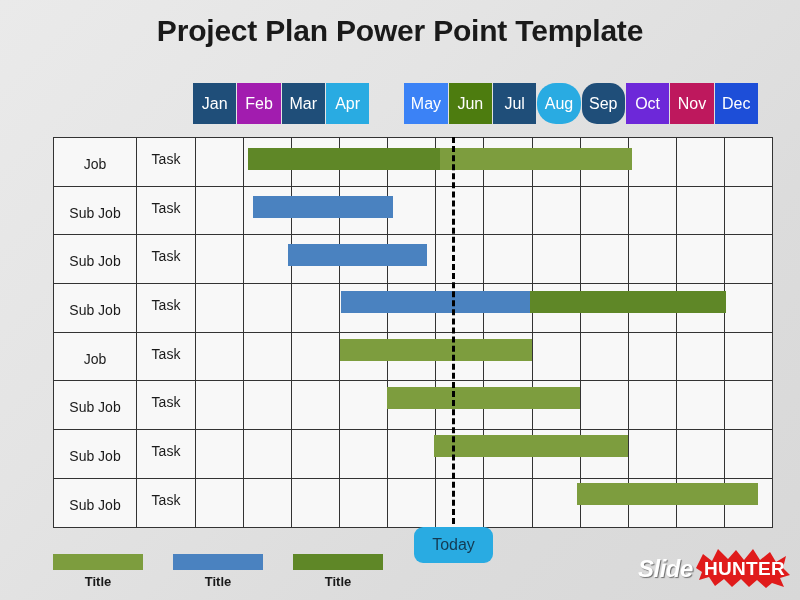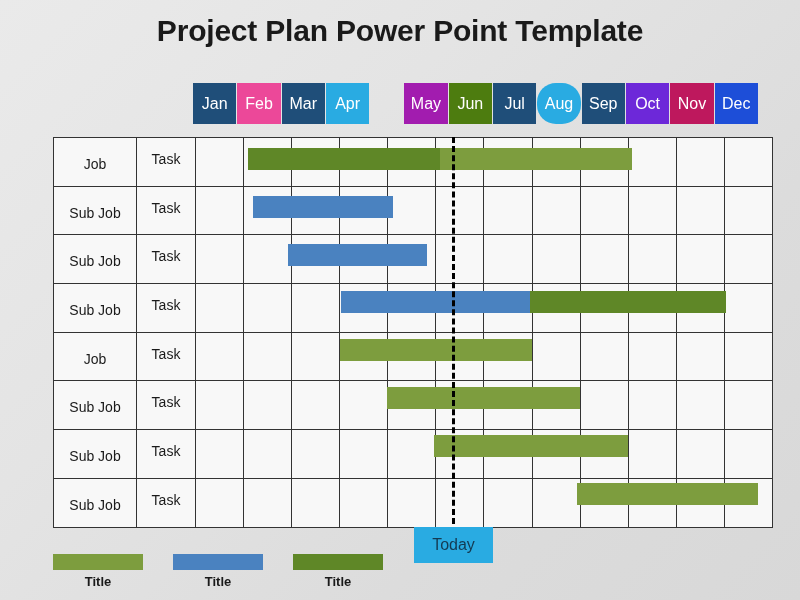--- a/index.html
+++ b/index.html
@@ -110,20 +110,21 @@
     left: 414px;
     top: 527px;
     width: 79px;
     height: 36px;
     background: #29abe2;
     display: flex;
     align-items: center;
     justify-content: center;
     font-size: 16px;
     color: #143a52;
+    border-radius: 9px;
   }
 
   
   #legend {
     position: absolute;
     left: 53px;
     top: 554px;
     display: flex;
     gap: 29px;
   }
@@ -184,28 +185,28 @@
 </style>
 </head>
 <body>
 
 <div id="slide">
 
   <div id="slide-title">Project Plan Power Point Template</div>
 
   <div id="month-header">
       <div class="month-cell" style="background: rgb(31, 78, 121); text-align: center;">Jan</div>
-      <div class="month-cell" style="background: #ec4899;">Feb</div>
+      <div class="month-cell" style="background: #a21caf;">Feb</div>
       <div class="month-cell" style="background: rgb(31, 78, 121);">Mar</div>
       <div class="month-cell" style="background: rgb(41, 171, 226);">Apr</div>
-      <div class="month-cell" style="background: #a21caf; margin-left: 34px;">May</div>
+      <div class="month-cell" style="background: #3b82f6; margin-left: 34px;">May</div>
       <div class="month-cell" style="background: #4d7c0f;">Jun</div>
       <div class="month-cell" style="background: rgb(31, 78, 121);">Jul</div>
       <div class="month-cell" style="background: rgb(41, 171, 226); border-radius: 19px;">Aug</div>
-      <div class="month-cell" style="background: rgb(31, 78, 121);">Sep</div>
+      <div class="month-cell" style="background: rgb(31, 78, 121); border-radius: 15px;">Sep</div>
       <div class="month-cell" style="background: #6d28d9;">Oct</div>
       <div class="month-cell" style="background: #be185d;">Nov</div>
       <div class="month-cell" style="background: #1d4ed8;">Dec</div>
     </div>
 
   <table id="gantt-table">
     <tbody id="gantt-body">
         <tr>
           <td class="col-job">
             <span class="cell-label label-job">Job</span>
@@ -394,14 +395,21 @@
       <div class="legend-item">
         <div class="legend-swatch" style="background: rgb(74, 130, 192);"></div>
         <span class="legend-label">Title</span>
       </div>
       <div class="legend-item">
         <div class="legend-swatch" style="background: rgb(95, 135, 39);"></div>
         <span class="legend-label">Title</span>
       </div>
     </div>
 
+  <div id="logo">
+    <svg id="logo-burst" viewBox="0 0 94 40">
+      <polygon points="0,20 7,6 16,13 22,1 32,11 40,2 48,12 57,1 64,12 74,4 80,14 90,8 87,20 94,27 84,30 88,39 76,35 70,40 61,32 53,39 45,31 36,39 28,31 19,38 13,29 3,32 6,24" fill="#e01b1b"></polygon>
+    </svg>
+    <span id="logo-slide">Slide</span>
+    <span id="logo-hunter">HUNTER</span>
+  </div>
 
 </div>
 
 </body></html>

